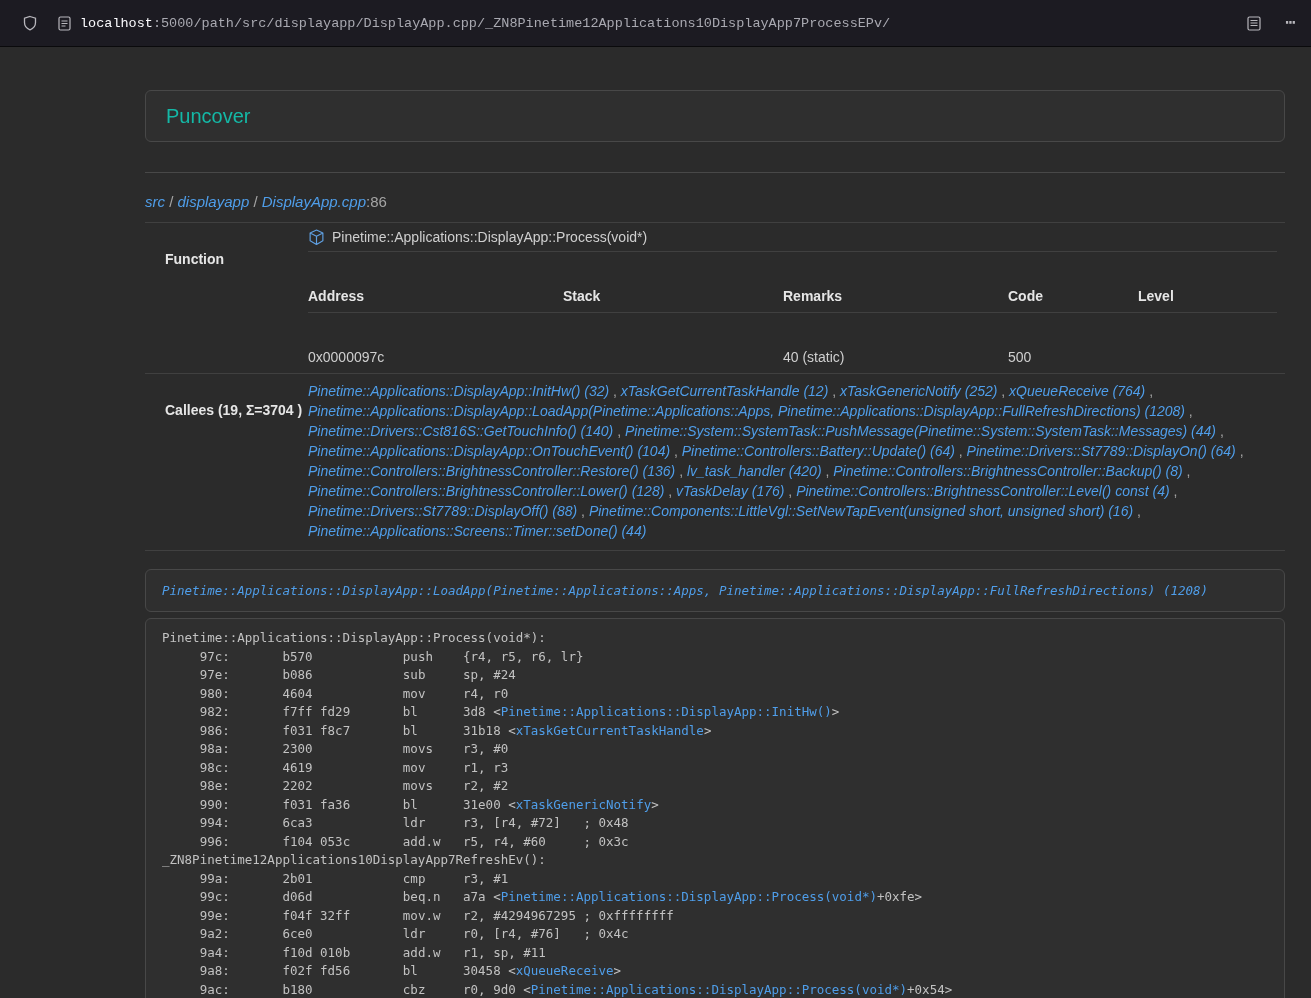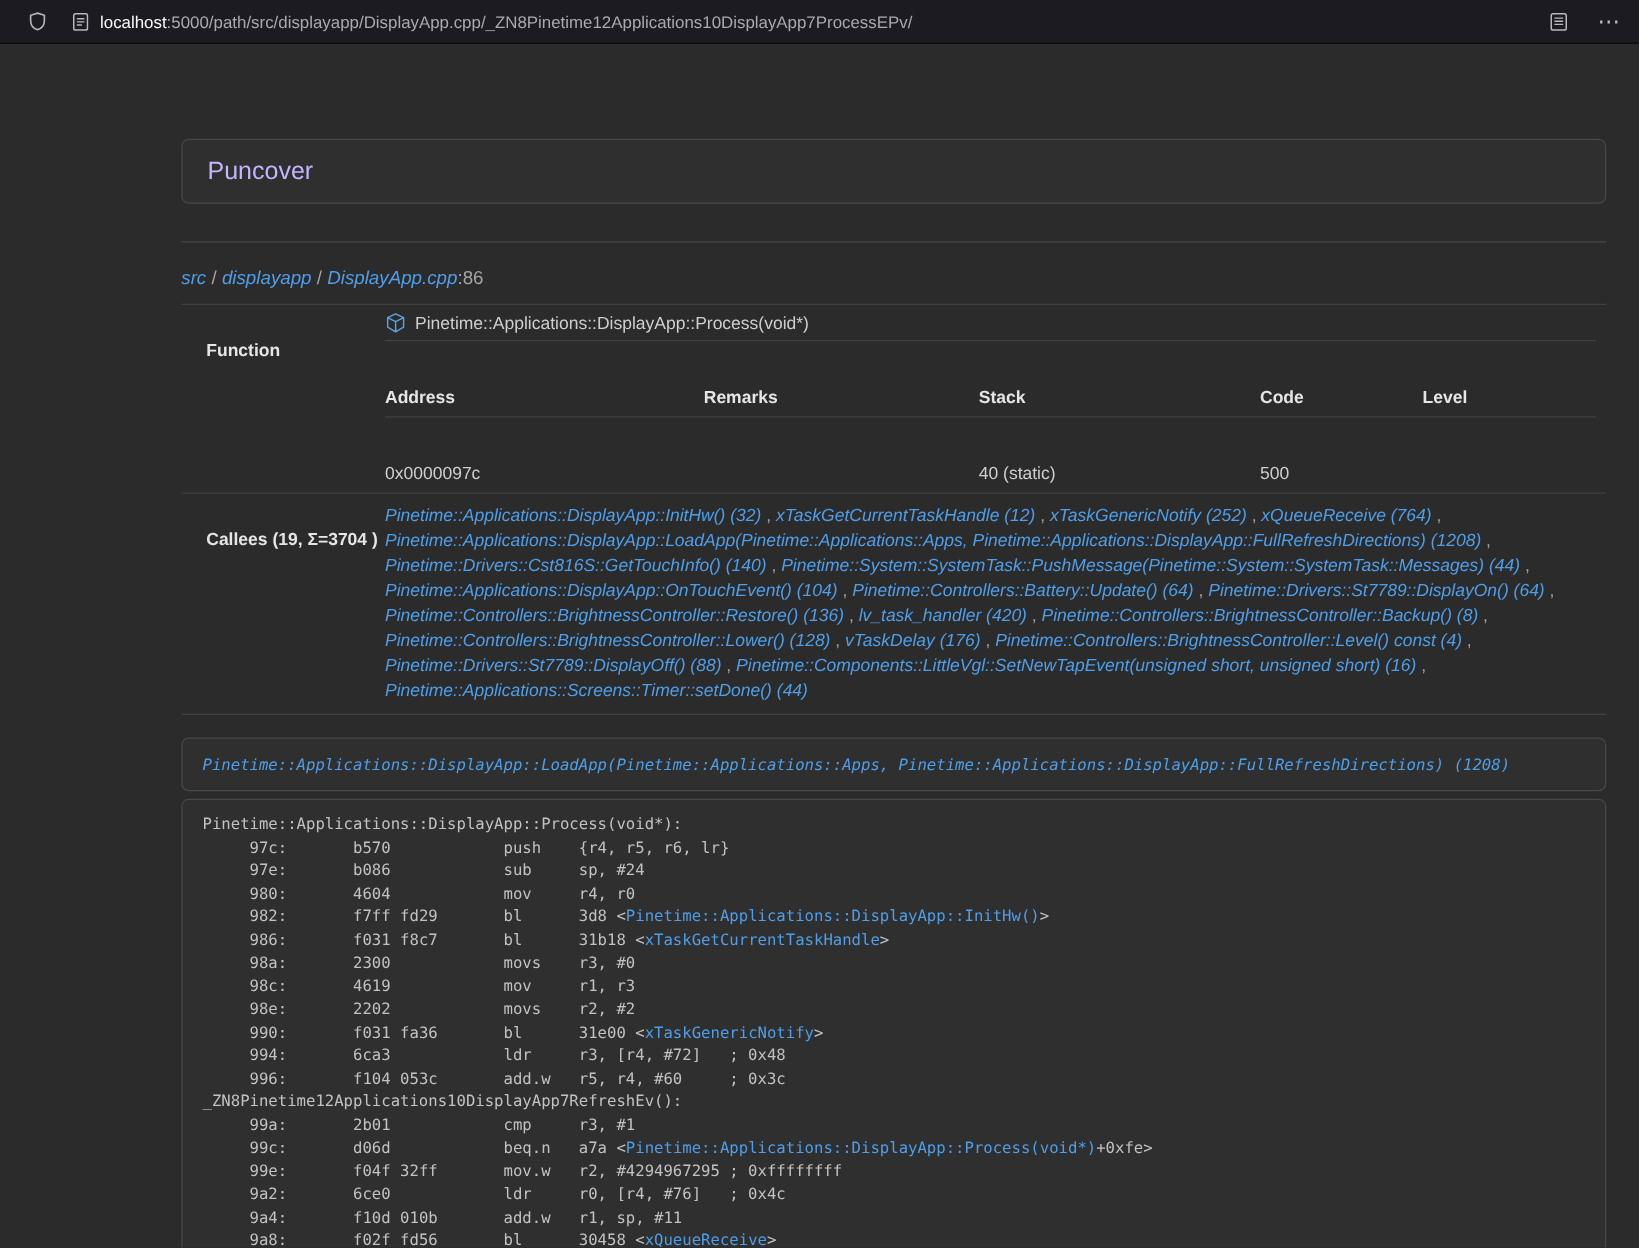--- a/index.html
+++ b/index.html
@@ -6,35 +6,35 @@
     --link:#4f9eea; --page-bg:#2b2b2b; --panel-bg:#2f2f2f; --panel-border:#484848;
     --row-border:#404040; --text:#cfcfcf; --text-strong:#e6e6e6; --text-dim:#a5a5a5;
     --chrome-bg:#1c1b22; --chrome-text:#fbfbfe; --chrome-text-dim:#a9a9b1;
     --code-text:#c2c2c2; --icon:#b8b7bd;
   }
   *{box-sizing:border-box;margin:0;padding:0;}
   html,body{width:1311px;height:998px;overflow:hidden;}
   body{background:var(--page-bg);font-family:"Liberation Sans",sans-serif;color:var(--text);}
 
   
-  .browser-bar{height:35px;background:var(--chrome-bg);display:flex;align-items:center;
-    border-bottom:1px solid #0a0a0c;padding:0 14px 0 22px;}
+  .browser-bar{height:47px;background:var(--chrome-bg);display:flex;align-items:center;
+    border-bottom:1px solid #0a0a0c;padding:0 14px 0 22px;font-family:Liberation Mono, monospace;}
   .browser-bar .ico{display:inline-flex;align-items:center;justify-content:center;flex:none;}
   .ico-shield{margin-right:20px;}
   .ico-page{margin-right:9px;}
   .url{font-size:13.5px;white-space:nowrap;overflow:hidden;flex:1;}
   .url .host{color:var(--chrome-text);}
   .url .rest{color:var(--chrome-text-dim);}
   .bar-right{display:flex;align-items:center;gap:24px;margin-left:auto;}
   .menu-glyph{color:var(--icon);font-size:18px;line-height:1;letter-spacing:1px;cursor:default;}
 
   
   .container{width:1140px;margin-left:145px;padding-top:43px;}
   .brand-card{border:1px solid var(--panel-border);border-radius:6px;background:var(--panel-bg);
-    padding:14px 20px;font-size:20px;line-height:22px;color:#c4b5fd;margin-top:33px;}
+    padding:14px 20px;font-size:20px;line-height:22px;color:#14b8a6;}
   hr.divider{border:0;border-top:1px solid var(--panel-border);margin:30px 0 0 0;}
   .breadcrumb{margin-top:19px;font-size:15px;line-height:19px;color:var(--text-dim);}
   .lnk{color:var(--link);text-decoration:none;cursor:pointer;font-style:italic;}
   .dim{color:var(--text-dim);}
 
   
   .fn-table{margin-top:11px;border-top:1px solid var(--row-border);font-size:14px;line-height:18px;}
   .t-row{display:flex;border-bottom:1px solid var(--row-border);}
   .t-label{width:147px;flex:none;padding:7px 4px 7px 20px;font-weight:700;color:var(--text-strong);white-space:nowrap;margin-top:20px;}
   .t-content{flex:1;padding:0 8px 0 16px;min-width:0;}
@@ -103,22 +103,22 @@
         <div class="fn-title">
           <span style="display:inline-flex;">
             <svg width="17" height="17" viewBox="0 0 16 16">
                 <path d="M8 1 L14 3.8 V11 L8 14.5 L2 11 V3.8 Z M2 3.8 L8 6.8 L14 3.8 M8 6.8 V14.5" fill="none" stroke="#5f9fe0" stroke-width="1.1" stroke-linejoin="round"></path>
               </svg>
           </span>
           <span>Pinetime::Applications::DisplayApp::Process(void*)</span>
         </div>
         <div class="grid head">
           <div class="cell">Address</div>
+          <div class="cell">Stack</div>
           <div class="cell">Remarks</div>
-          <div class="cell">Stack</div>
           <div class="cell">Code</div>
           <div class="cell">Level</div>
         </div>
         <div class="grid">
           <div class="cell">0x0000097c</div>
           <div class="cell"></div>
           <div class="cell">40 (static)</div>
           <div class="cell">500</div>
           <div class="cell"></div>
         </div>

